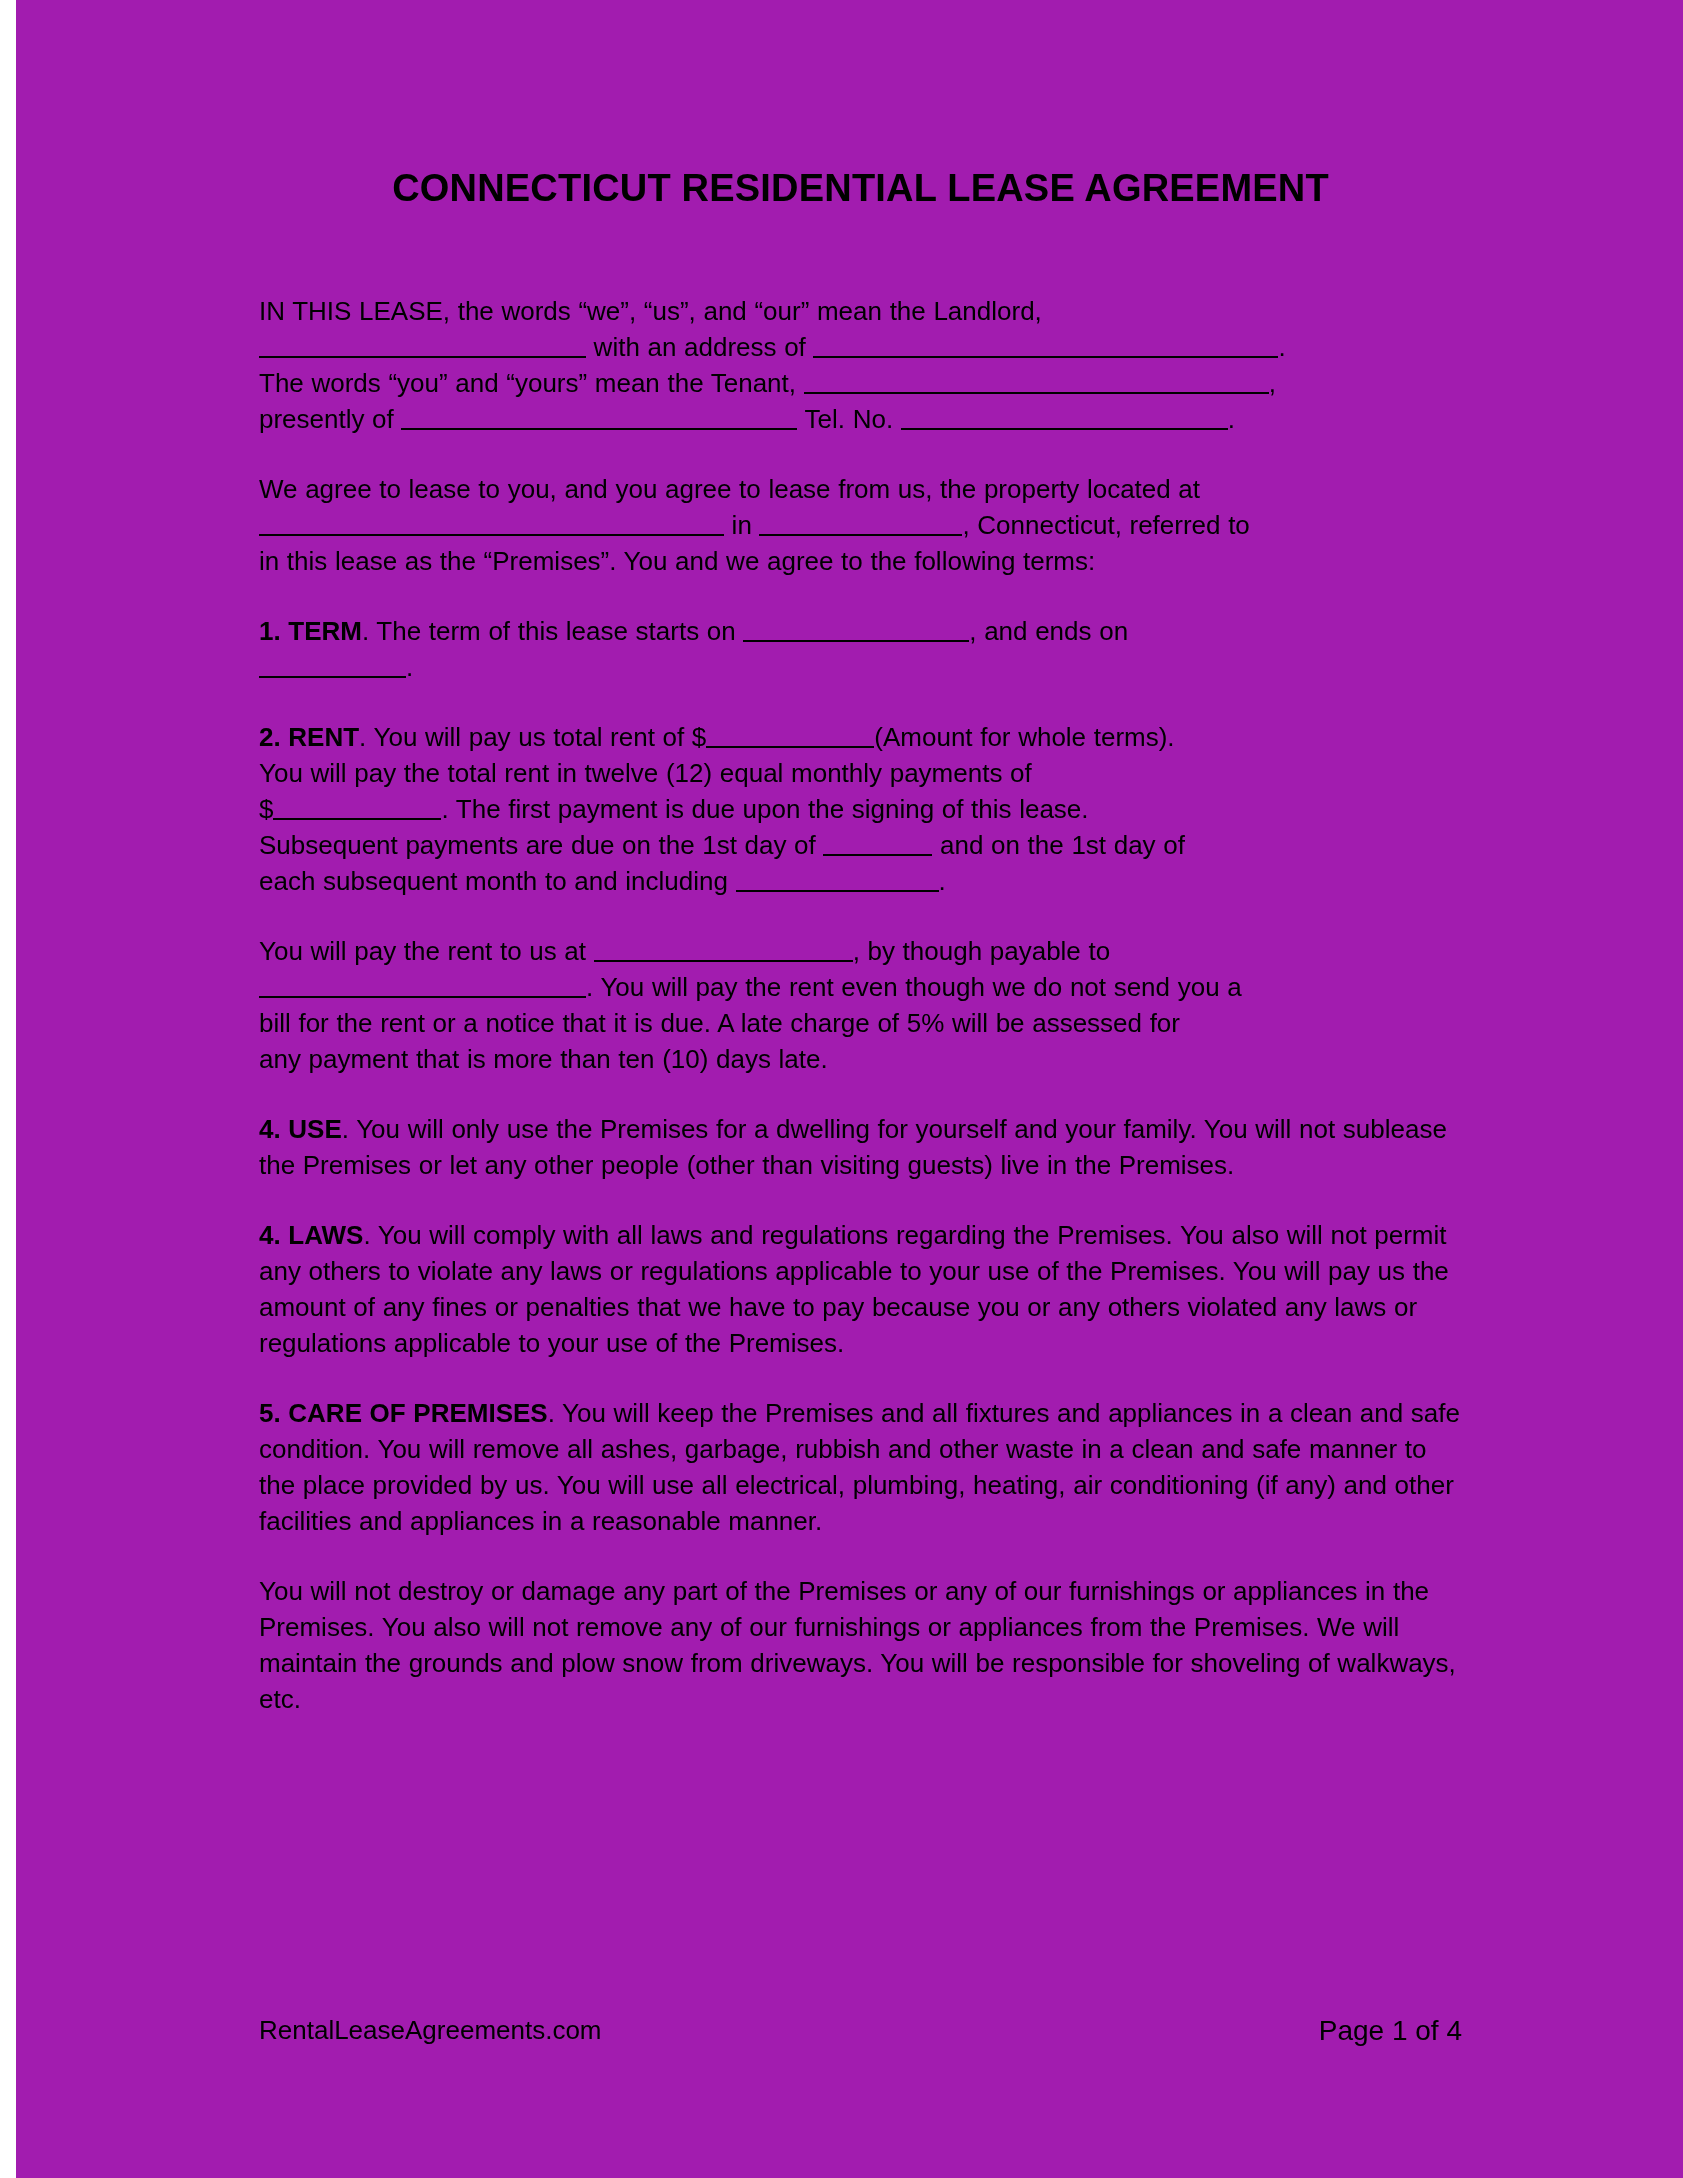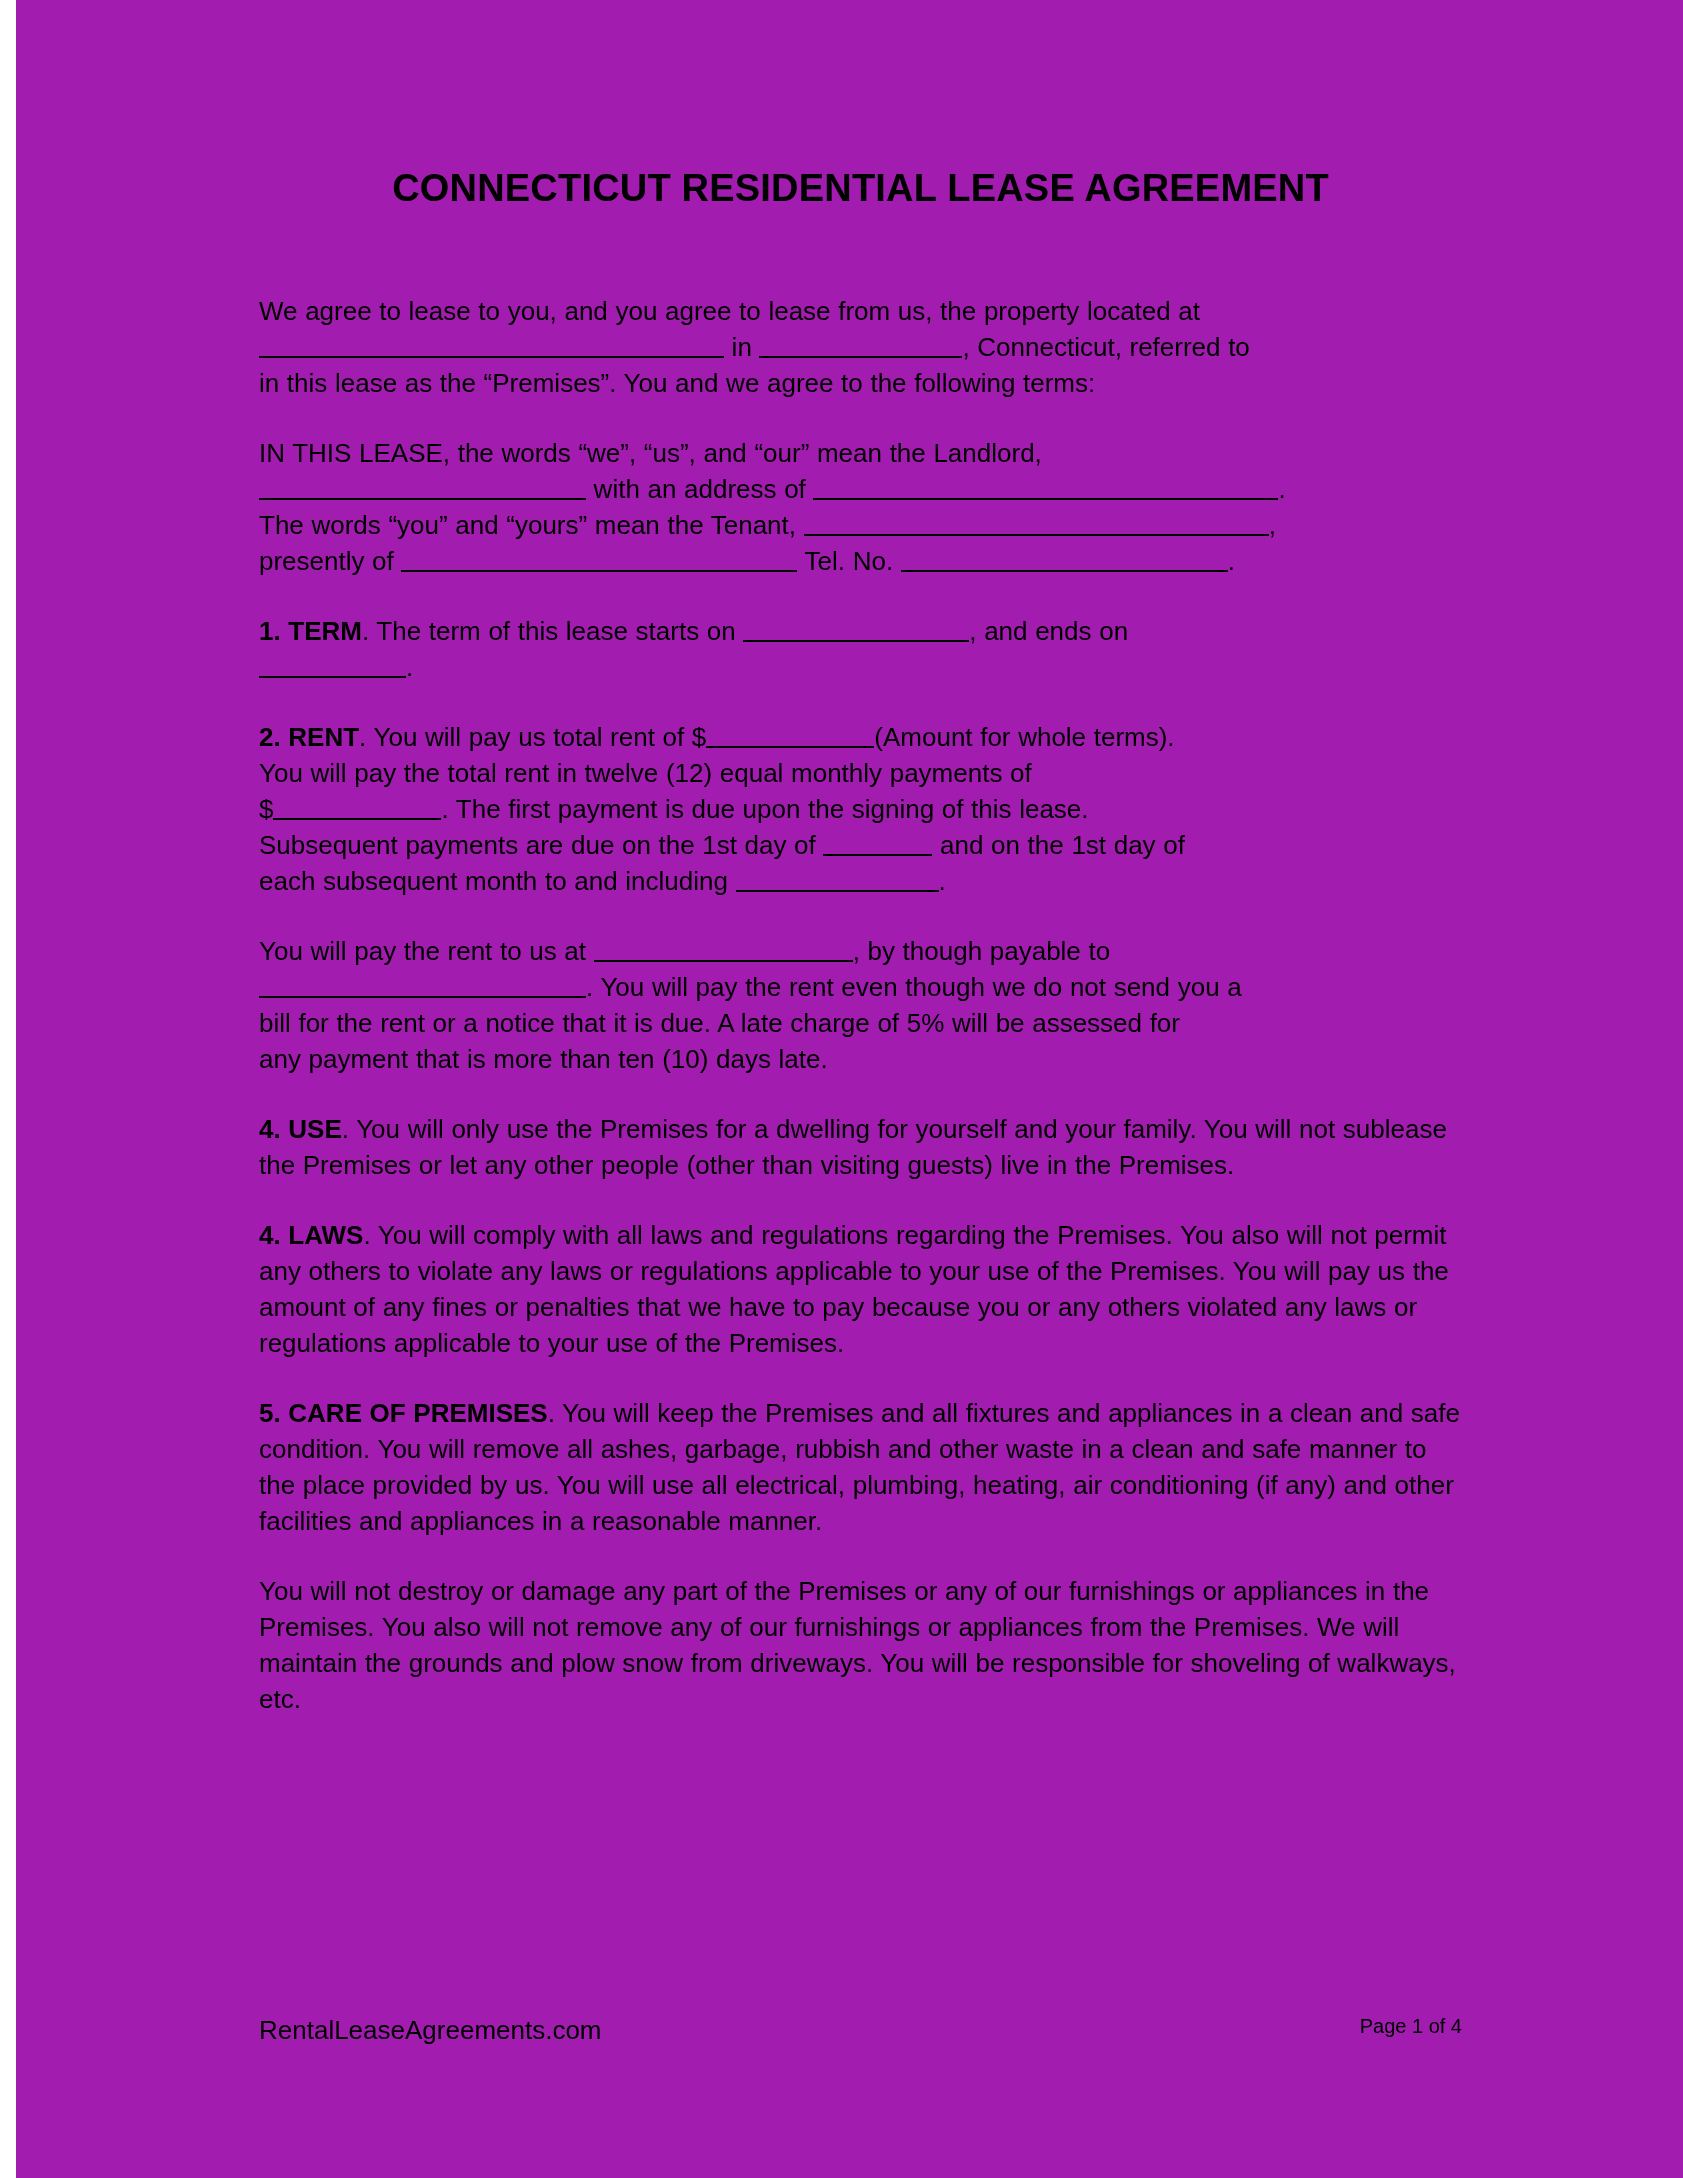--- a/index.html
+++ b/index.html
@@ -67,42 +67,42 @@
     position: absolute;
     left: 243px;
     top: 2015px;
     width: 1203px;
     display: flex;
     justify-content: space-between;
     align-items: flex-start;
     font-size: 25px;
   }
   .footer-left { font-size: 26px; }
-  .footer-right { font-size: 20px; margin-left: 44px; }
+  .footer-right { font-size: 28px; margin-left: 44px; }
 </style>
 </head>
 <body>
 
 <div class="page">
 
   <div class="content">
 
     <h1 class="doc-title">CONNECTICUT RESIDENTIAL LEASE AGREEMENT</h1>
 
     <p class="para">
-      <span>We agree to lease to you, and you agree to lease from us, the property located at</span><br>
-      <span class="blank b-huge"></span><span> in </span><span class="blank b-md"></span><span>, Connecticut, referred to</span><br>
-      <span>in this lease as the “Premises”.  You and we agree to the following terms:</span>
-    </p>
-
-    <p class="para">
       <span>IN THIS LEASE, the words “we”, “us”, and “our” mean the Landlord,</span><br>
       <span class="blank b-xl"></span><span> with an address of </span><span class="blank b-huge"></span><span>.</span><br>
       <span>The words “you” and “yours” mean the Tenant, </span><span class="blank b-huge"></span><span>,</span><br>
       <span>presently of </span><span class="blank b-xxl"></span><span> Tel. No. </span><span class="blank b-xl"></span><span>.</span>
+    </p>
+
+    <p class="para">
+      <span>We agree to lease to you, and you agree to lease from us, the property located at</span><br>
+      <span class="blank b-huge"></span><span> in </span><span class="blank b-md"></span><span>, Connecticut, referred to</span><br>
+      <span>in this lease as the “Premises”.  You and we agree to the following terms:</span>
     </p>
 
     <p class="para">
       <b>1. TERM</b><span>.  The term of this lease starts on </span><span class="blank b-mdl"></span><span>, and ends on </span><br>
       <span class="blank b-sm"></span><span>.</span>
     </p>
 
     <p class="para">
       <b>2. RENT</b><span>.  You will pay us total rent of $</span><span class="blank b-smm"></span><span>(Amount for whole terms).</span><br>
       <span>You will pay the total rent in twelve (12) equal monthly payments of</span><br>

